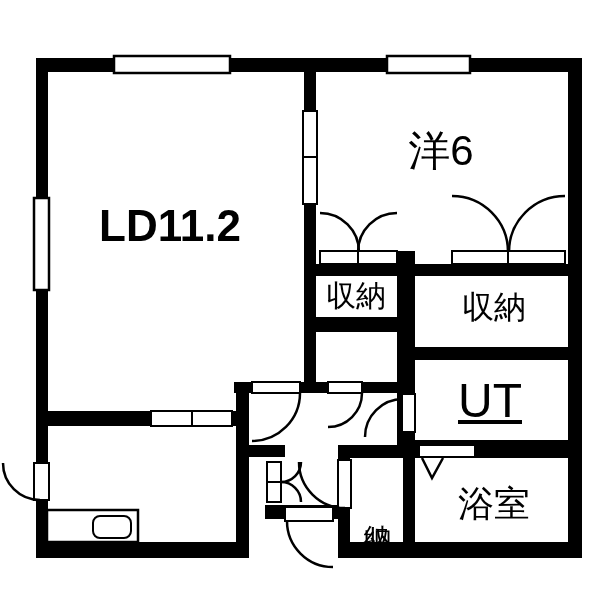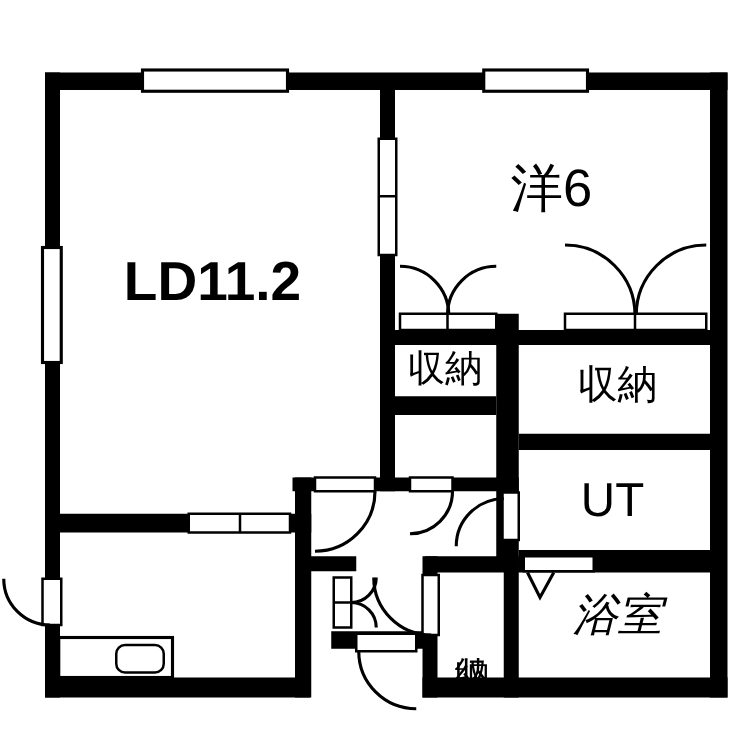--- a/index.html
+++ b/index.html
@@ -12,22 +12,22 @@
   .room-label{
     position:absolute;transform:translate(-50%,-50%);
     color:#000;white-space:nowrap;line-height:1;letter-spacing:0px;
     user-select:none;
   }
   .lbl-ld{left:170px;top:226px;font-size:44px;font-weight:bold;}
   .lbl-western{left:441px;top:151px;font-size:42px;}
   .lbl-closet-upper{left:356px;top:296px;font-size:30px;}
   .lbl-wc{left:354px;top:358px;font-size:36px;}
   .lbl-closet-right{left:494px;top:307px;font-size:32px;}
-  .lbl-ut{left:490px;top:401px;font-size:38px;}
-  .lbl-bath{left:494px;top:492px;font-size:36px;font-style:italic;}
+  .lbl-ut{left:490px;top:401px;font-size:48px;text-decoration:underline;}
+  .lbl-bath{left:494px;top:504px;font-size:36px;}
   .lbl-kitchen{left:139px;top:469px;font-size:44px;}
   .lbl-closet-lower{
     left:377px;top:503px;font-size:28px;
     writing-mode:vertical-rl;text-orientation:upright;white-space:normal;
     line-height:1.15;
   }
 </style>
 </head>
 <body>
 

